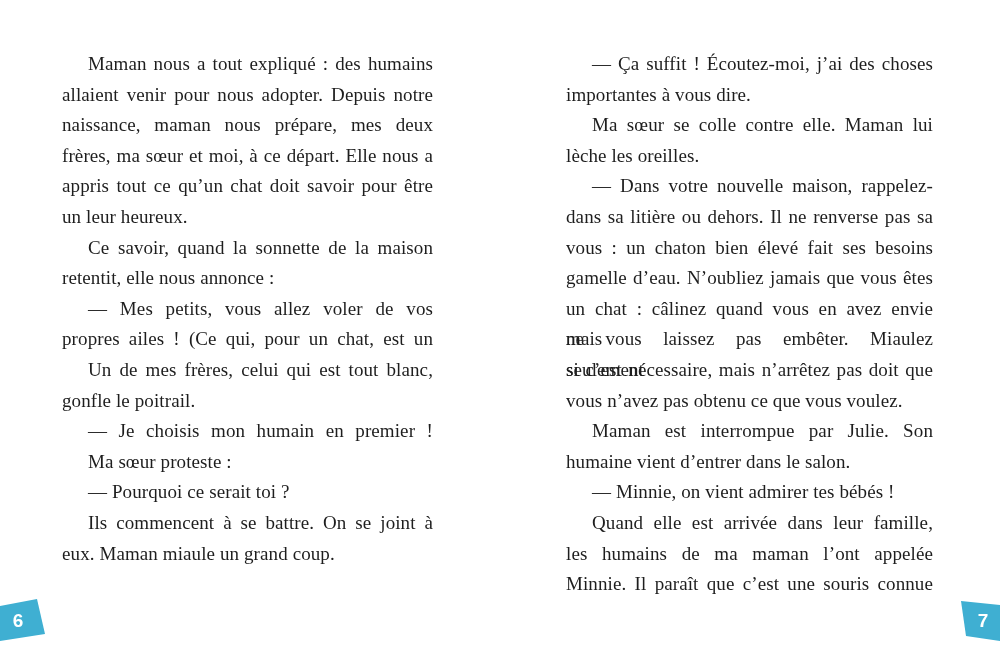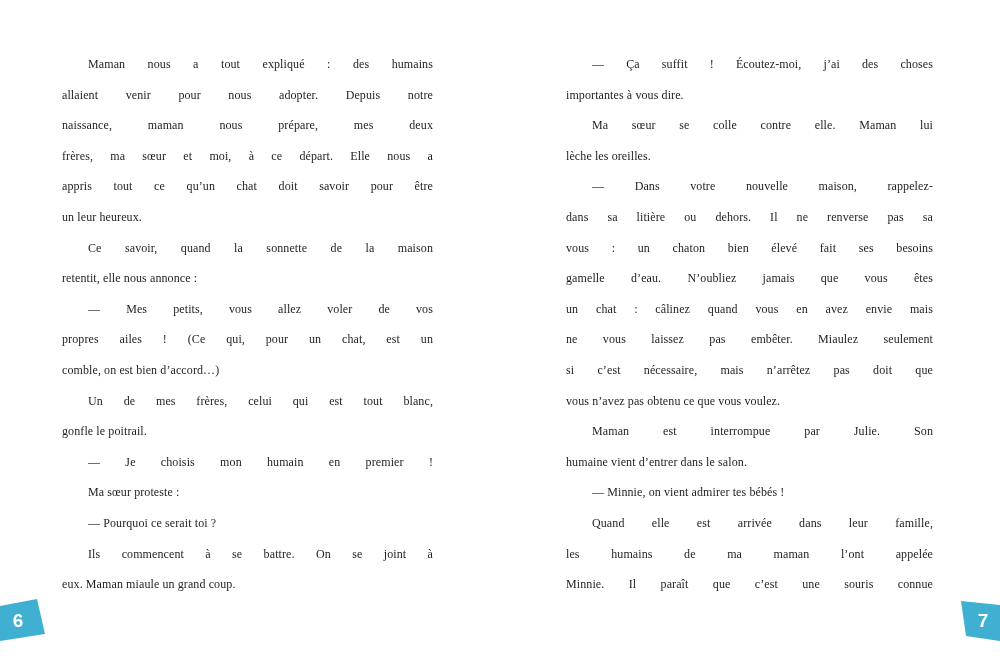--- a/index.html
+++ b/index.html
@@ -16,21 +16,21 @@
     position:relative;
     overflow:hidden;
   }
   .page-column{
     position:absolute;
     top:49px;
   }
   .page-column.left{ left:62px;  width:371px; }
   .page-column.right{ left:566px; width:367px;font-family:Liberation Serif, serif; }
   .line{
-    font-size:12px;
+    font-size:19px;
     line-height:30.6px;
     height:30.6px;
     text-align:justify;
     text-align-last:left;
     white-space:normal;
     letter-spacing:0.1px;
   }
   .line.jfull{ text-align-last:justify; }
   .line.indent{ text-indent:26px; }
   .page-tab{
@@ -64,21 +64,20 @@
       <div class="line indent jfull">Maman nous a tout expliqué : des humains</div>
       <div class="line jfull">allaient venir pour nous adopter. Depuis notre</div>
       <div class="line jfull">naissance, maman nous prépare, mes deux</div>
       <div class="line jfull">frères, ma sœur et moi, à ce départ. Elle nous a</div>
       <div class="line jfull">appris tout ce qu’un chat doit savoir pour être</div>
       <div class="line">un leur heureux.</div>
       <div class="line indent jfull">Ce savoir, quand la sonnette de la maison</div>
       <div class="line">retentit, elle nous annonce :</div>
       <div class="line indent jfull">— Mes petits, vous allez voler de vos</div>
       <div class="line jfull">propres ailes ! (Ce qui, pour un chat, est un</div>
-      <div class="line">comble, on est bien d’accord…)</div>
       <div class="line indent jfull">Un de mes frères, celui qui est tout blanc,</div>
       <div class="line">gonfle le poitrail.</div>
       <div class="line indent jfull">— Je choisis mon humain en premier !</div>
       <div class="line indent">Ma sœur proteste :</div>
       <div class="line indent">— Pourquoi ce serait toi ?</div>
       <div class="line indent jfull">Ils commencent à se battre. On se joint à</div>
       <div class="line">eux. Maman miaule un grand coup.</div>
     </div>
 
   <div class="page-column right">

